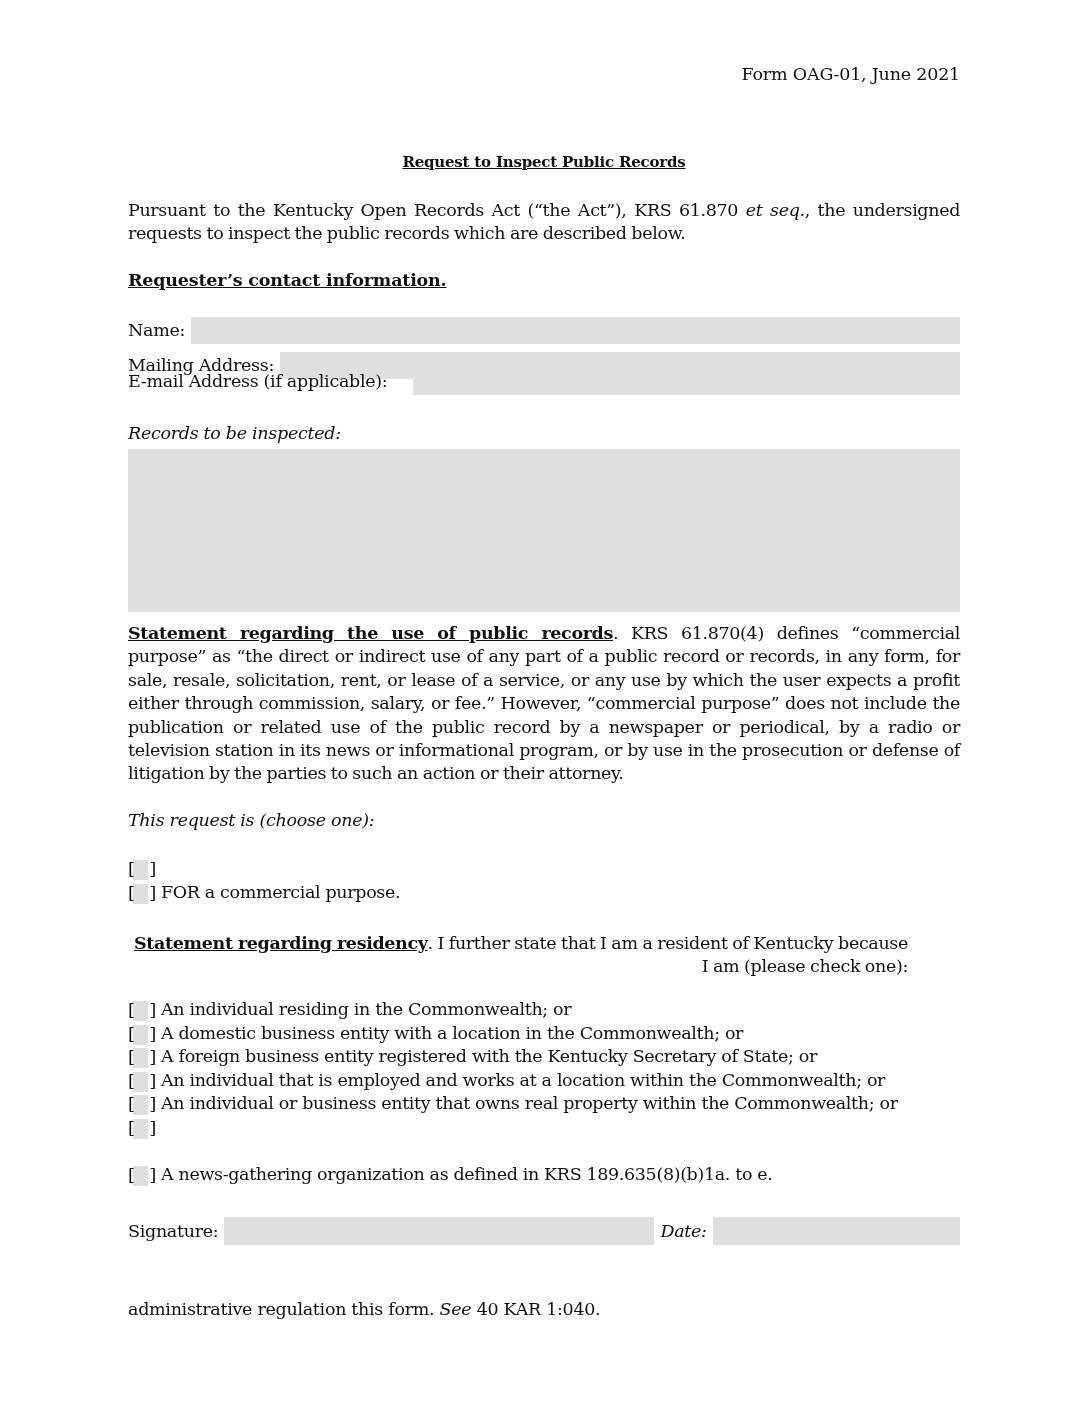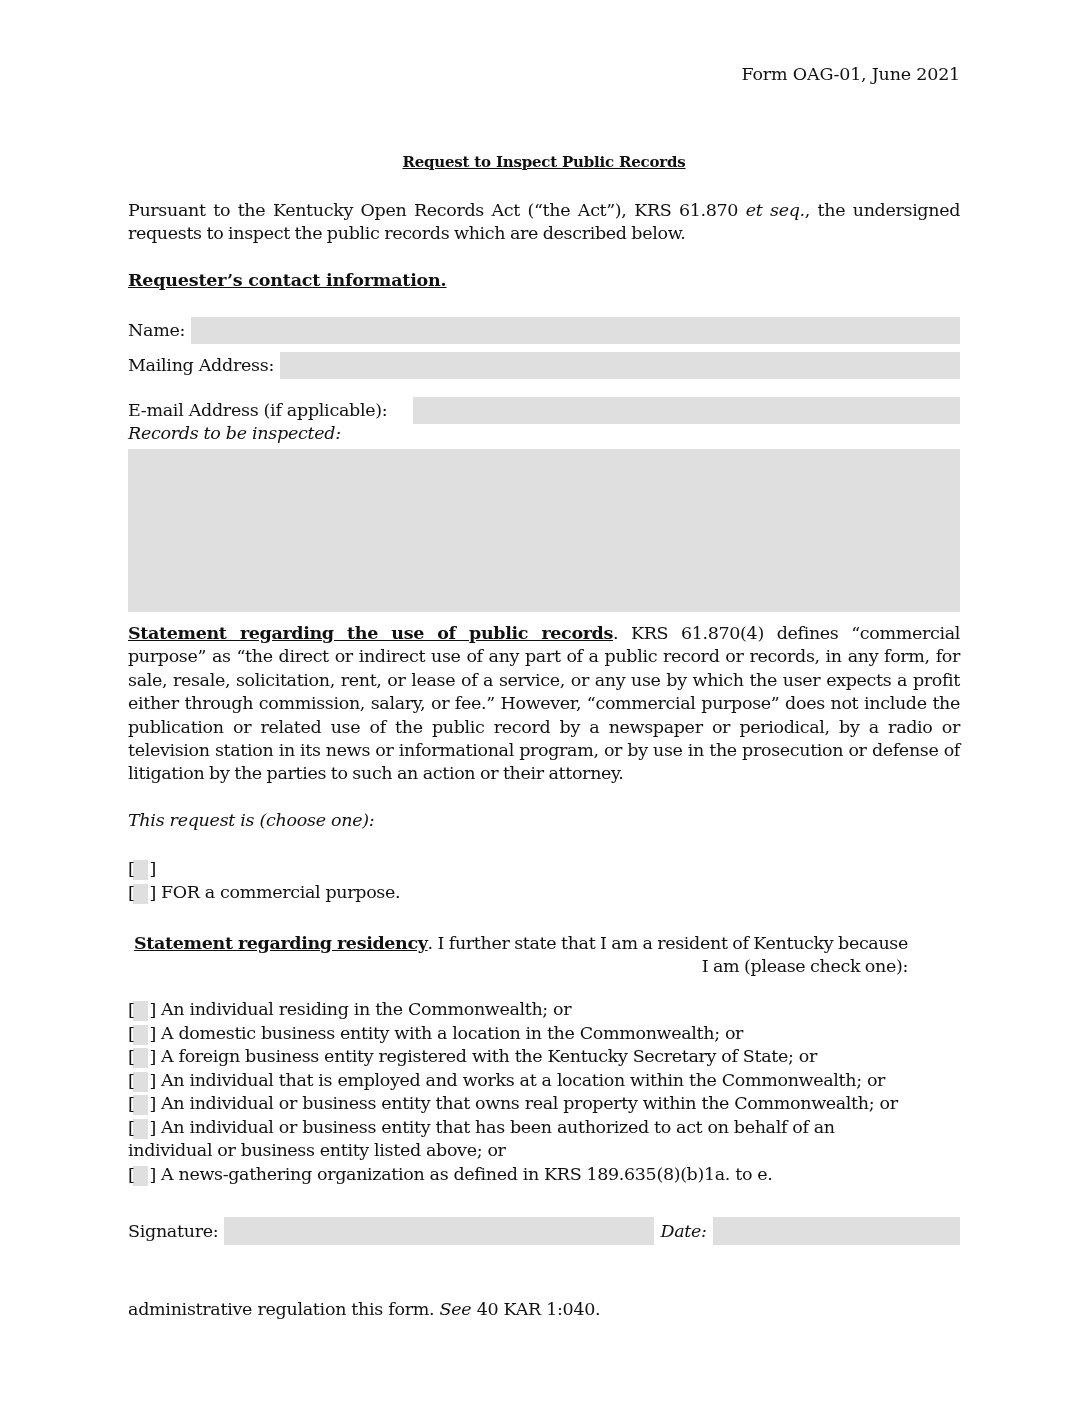--- a/index.html
+++ b/index.html
@@ -185,21 +185,21 @@
   <div class="field-row" style="top:316px;">
     <span class="field-label">Name:</span>
     <input class="field-input" type="text" value="" style="">
   </div>
 
   <div class="field-row" style="top:351px;">
     <span class="field-label">Mailing Address:</span>
     <input class="field-input" type="text" value="" style="">
   </div>
 
-  <div class="field-row" style="top:396px;gap:20px;">
+  <div class="field-row" style="top:367px;gap:20px;">
     <span class="field-label">E-mail Address (if applicable):</span>
     <input class="field-input" type="text" value="" style="">
   </div>
 
   <div class="abs" style="top:423px; left:0; letter-spacing:-0.3px;">Records to be inspected:</div>
 
   <textarea class="records-box" style=""></textarea>
 
   <div class="para" style="top:622px;"><span class="heading-inline">Statement regarding the use of public records</span><span>. KRS 61.870(4) defines “commercial purpose” as “the direct or indirect use of any part of a public record or records, in any form, for sale, resale, solicitation, rent, or lease of a service, or any use by which the user expects a profit either through commission, salary, or fee.” However, “commercial purpose” does not include the publication or related use of the public record by a newspaper or periodical, by a radio or television station in its news or informational program, or by use in the prosecution or defense of litigation by the parties to such an action or their attorney.</span></div>
 
@@ -257,21 +257,21 @@
   </div>
   <div class="check-line" style="top:1092px;">
     <span class="checkbox">
         <span class="fill"></span>
         <span class="br-l">[</span>
         <span class="br-r">]</span>
       </span>
     <span>An individual or business entity that owns real property within the Commonwealth; or</span>
   </div>
   <div class="check-line" style="top:1116px; width:760px; white-space:normal; display:block;">
-    <span class="checkbox" style="vertical-align:top;"><span class="fill"></span><span class="br-l">[</span><span class="br-r">]</span></span><span>An individual or business entity that has been authorized to act on behalf of an individual or business entity listed above; or</span>
+    <span class="checkbox" style="vertical-align:top;"><span class="fill"></span><span class="br-l">[</span><span class="br-r">]</span></span>
   </div>
   <div class="check-line" style="top:1163px;">
     <span class="checkbox">
         <span class="fill"></span>
         <span class="br-l">[</span>
         <span class="br-r">]</span>
       </span>
     <span>A news-gathering organization as defined in KRS 189.635(8)(b)1a. to e.</span>
   </div>
 

